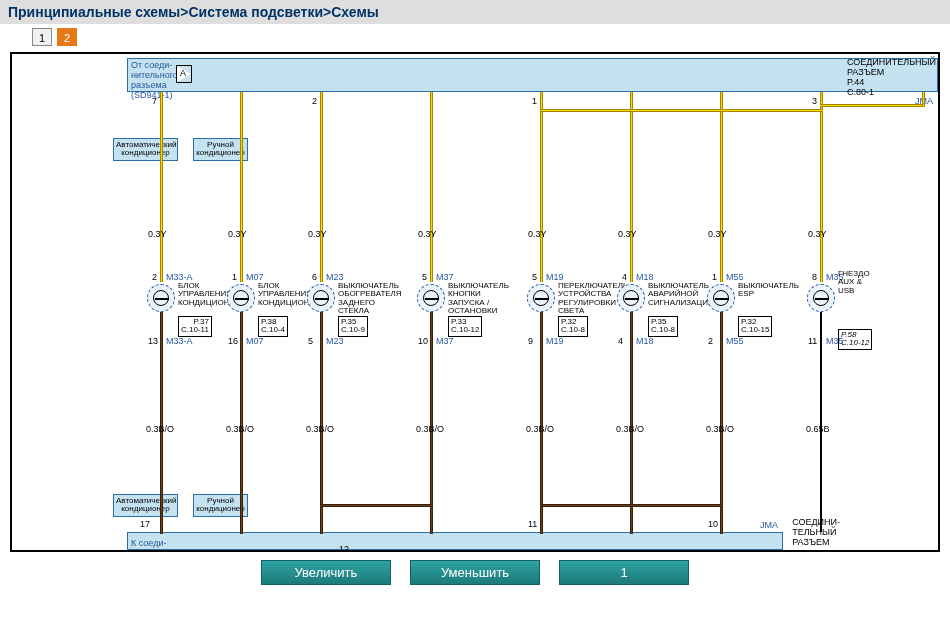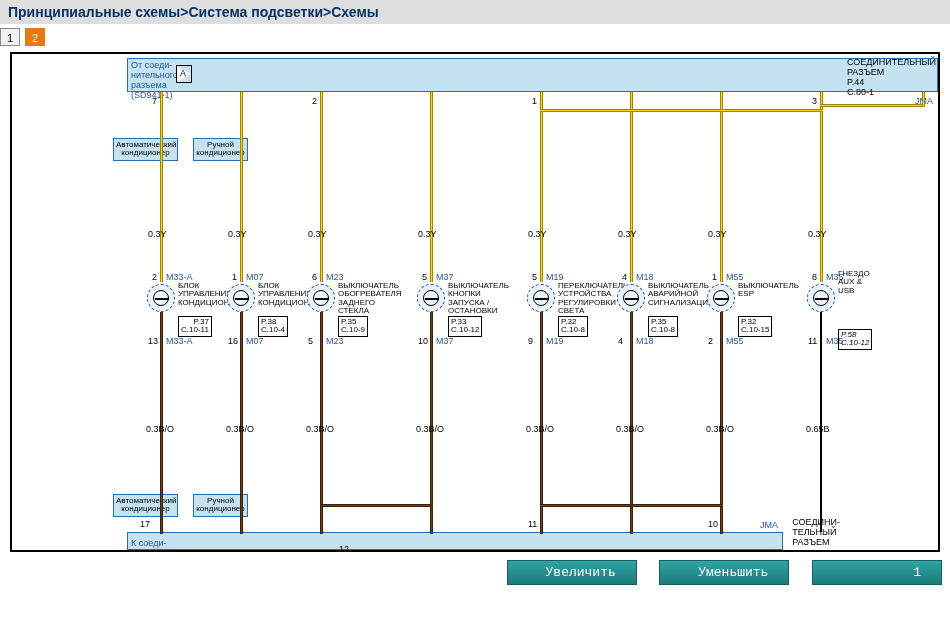--- a/index.html
+++ b/index.html
@@ -1,18 +1,18 @@
 <!DOCTYPE html>
 <html><head>
 <meta charset="utf-8">
 <style>
   * { box-sizing: border-box; margin: 0; padding: 0; }
   body { font-family: Arial, sans-serif; font-size: 11px; width: 950px; height: 622px; overflow: hidden; background: #fff; }
   .breadcrumb { background: #dedede; padding: 4px 8px; font-size: 14px; font-weight: bold; color: #003366; }
-  .tabs { padding: 4px 0; }
+  .tabs { padding: 4px 0; margin-left: 32px; }
   .tab { display: inline-block; width: 20px; height: 18px; text-align: center; line-height: 18px; border: 1px solid #888; margin-right: 2px; cursor: pointer; background: #f0f0f0; }
   .tab.active { background: #e67817; color: #fff; border-color: #e67817; }
   .diagram-wrap { border: 2px solid #000; margin: 2px 10px; height: 500px; overflow: hidden; position: relative; background: #fff; }
   .diagram { position: relative; width: 100%; height: 100%; }
   .bus { position: absolute; background: #c4e2ef; border: 1px solid #2a6da8; }
   .bus.top { left: 115px; right: 0; top: 4px; height: 34px; }
   .bus.bottom { left: 115px; right: 155px; bottom: 0; height: 18px; }
   .bus-label { position: absolute; font-size: 9px; color: #2558a0; }
   .conn-box { position: absolute; right: 2px; font-size: 9px; text-align: left; line-height: 1.1; }
   .yellow-v { position: absolute; width: 3px; background: #ffd400; border-left:1px solid #a08900; border-right:1px solid #a08900;}
@@ -22,21 +22,21 @@
   .black-v { position: absolute; width: 2px; background: #000; }
   .ga { position: absolute; font-size: 9px; color: #000; }
   .blue-txt { color: #2558a0; font-size: 9px; position: absolute; }
   .pin { position: absolute; font-size: 9px; color: #000; }
   .node { position: absolute; width: 28px; height: 28px; border: 1px dashed #2558a0; border-radius: 50%; background: #eaf3fa; }
   .node::before { content:""; position:absolute; inset:5px; border:1px solid #000; border-radius:50%; }
   .node::after { content:""; position:absolute; top:13px; left:7px; width:14px; height:2px; background:#000; }
   .node-txt { position: absolute; font-size: 8px; line-height:1.05; }
   .refbox { position:absolute; border:1px solid #000; font-size:8px; padding:1px 2px; line-height:1.05; background:#fff; }
   .smallbox { position:absolute; background:#c4e2ef; border:1px solid #2a6da8; font-size:8px; text-align:center; padding:2px; line-height:1.05; }
-  .ctrl-bar { text-align:right; padding:6px 0;font-family:Liberation Mono, monospace; }
+  .ctrl-bar { text-align:center; padding:6px 0; }
   .btn { display:inline-block; min-width:130px; padding:4px 20px; background:#238b8b; background:linear-gradient(#2fa3a3,#1d7a7a); color:#fff; border:1px solid #146060; margin:0 8px; cursor:pointer; font-size:13px; }
 </style>
 </head>
 <body>
 
 <div class="breadcrumb">Принципиальные схемы&gt;Система подсветки&gt;Схемы</div>
 
 <div class="tabs">
   <span class="tab">1</span>
   <span class="tab active">2</span>

